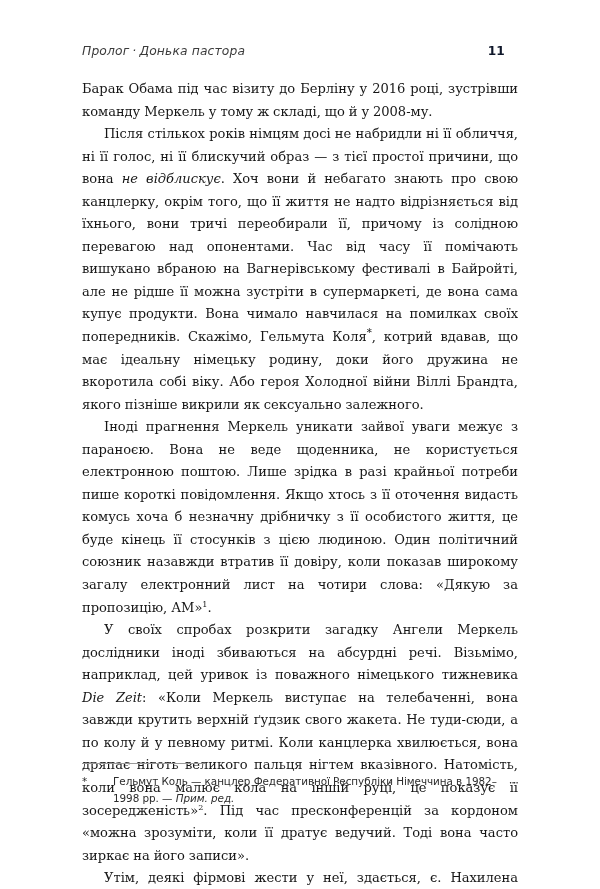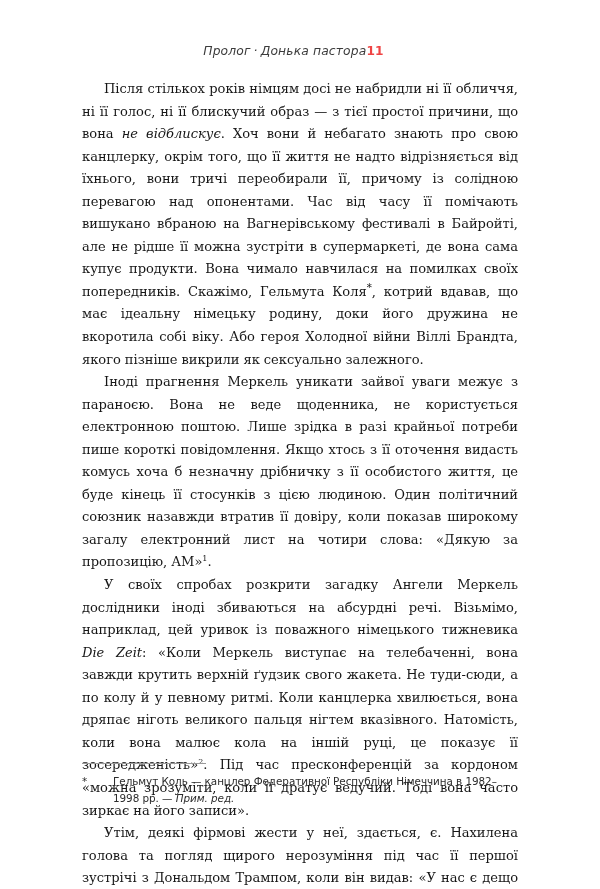--- a/index.html
+++ b/index.html
@@ -20,39 +20,39 @@
 
   
   .running-head {
     position: absolute;
     top: 44px;
     left: 82px;
     right: 95px;
     height: 18px;
     display: flex;
     align-items: baseline;
-    justify-content: center;
+    justify-content: space-between;
     font-family: "DejaVu Sans", sans-serif;
     font-style: italic;
     font-size: 12.3px;
     font-weight: 400;
     color: #3b3b3b;
     letter-spacing: 0.15px;
   }
   .running-head .rh-title {
     white-space: nowrap;
   }
   .running-head .rh-sep {
     padding: 0 3px;
   }
   .running-head .rh-folio {
     font-style: normal;
     font-weight: 600;
     font-size: 12.2px;
-    color: #ef4444;
+    color: #0f172a;
     letter-spacing: 0.2px;
   }
 
   
   .text-block {
     position: absolute;
     top: 78px;
     left: 82px;
     width: 436px;
     font-family: "DejaVu Serif", "Liberation Serif", serif;
@@ -131,20 +131,21 @@
 <div class="page">
 
   <div class="running-head">
     <div class="rh-title">
       <span>Пролог</span><span class="rh-sep">·</span><span>Донька пастора</span>
     </div>
     <div class="rh-folio">11</div>
   </div>
 
   <div class="text-block" id="body-text">
+      <p class="no-indent"><span>Барак Обама під час візиту до Берліну у 2016 році, зустрівши команду Меркель у тому ж складі, що й у 2008-му.</span></p>
       <p><span>Після стількох років німцям досі не набридли ні її обличчя, ні її голос, ні її блискучий образ — з тієї простої причини, що вона </span><i>не відблискує</i><span>. Хоч вони й небагато знають про свою канцлерку, окрім того, що її життя не надто відрізняється від їхнього, вони тричі переобирали її, причому із солідною перевагою над опонентами. Час від часу її помічають вишукано вбраною на Вагнерівському фестивалі в Байройті, але не рідше її можна зустріти в супермаркеті, де вона сама купує продукти. Вона чимало навчилася на помилках своїх попередників. Скажімо, Гельмута Коля</span><sup class="fn-ast">*</sup><span>, котрий вдавав, що має ідеальну німецьку родину, доки його дружина не вкоротила собі віку. Або героя Холодної війни Віллі Брандта, якого пізніше викрили як сексуально залежного.</span></p>
       <p><span>Іноді прагнення Меркель уникати зайвої уваги межує з параноєю. Вона не веде щоденника, не користується електронною поштою. Лише зрідка в разі крайньої потреби пише короткі повідомлення. Якщо хтось з її оточення видасть комусь хоча б незначну дрібничку з її особистого життя, це буде кінець її стосунків з цією людиною. Один політичний союзник назавжди втратив її довіру, коли показав широкому загалу електронний лист на чотири слова: «Дякую за пропозицію, АМ»</span><sup class="fn">1</sup><span>.</span></p>
       <p><span>У своїх спробах розкрити загадку Ангели Меркель дослідники іноді збиваються на абсурдні речі. Візьмімо, наприклад, цей уривок із поважного німецького тижневика </span><i>Die Zeit</i><span>: «Коли Меркель виступає на телебаченні, вона завжди крутить верхній ґудзик свого жакета. Не туди-сюди, а по колу й у певному ритмі. Коли канцлерка хвилюється, вона дряпає ніготь великого пальця нігтем вказівного. Натомість, коли вона малює кола на іншій руці, це показує її зосередженість»</span><sup class="fn">2</sup><span>. Під час пресконференцій за кордоном «можна зрозуміти, коли її дратує ведучий. Тоді вона часто зиркає на його записи».</span></p>
       <p><span>Утім, деякі фірмові жести у неї, здається, є. Нахилена голова та погляд щирого нерозуміння під час її першої зустрічі з Дональдом Трампом, коли він видав: «У нас є дещо спільне, Ангело. Нас обох</span></p>
     </div>
 
   <div class="footnote">
     <div class="footnote-rule"></div>
     <div class="footnote-item">
       <span class="footnote-marker">*</span>

